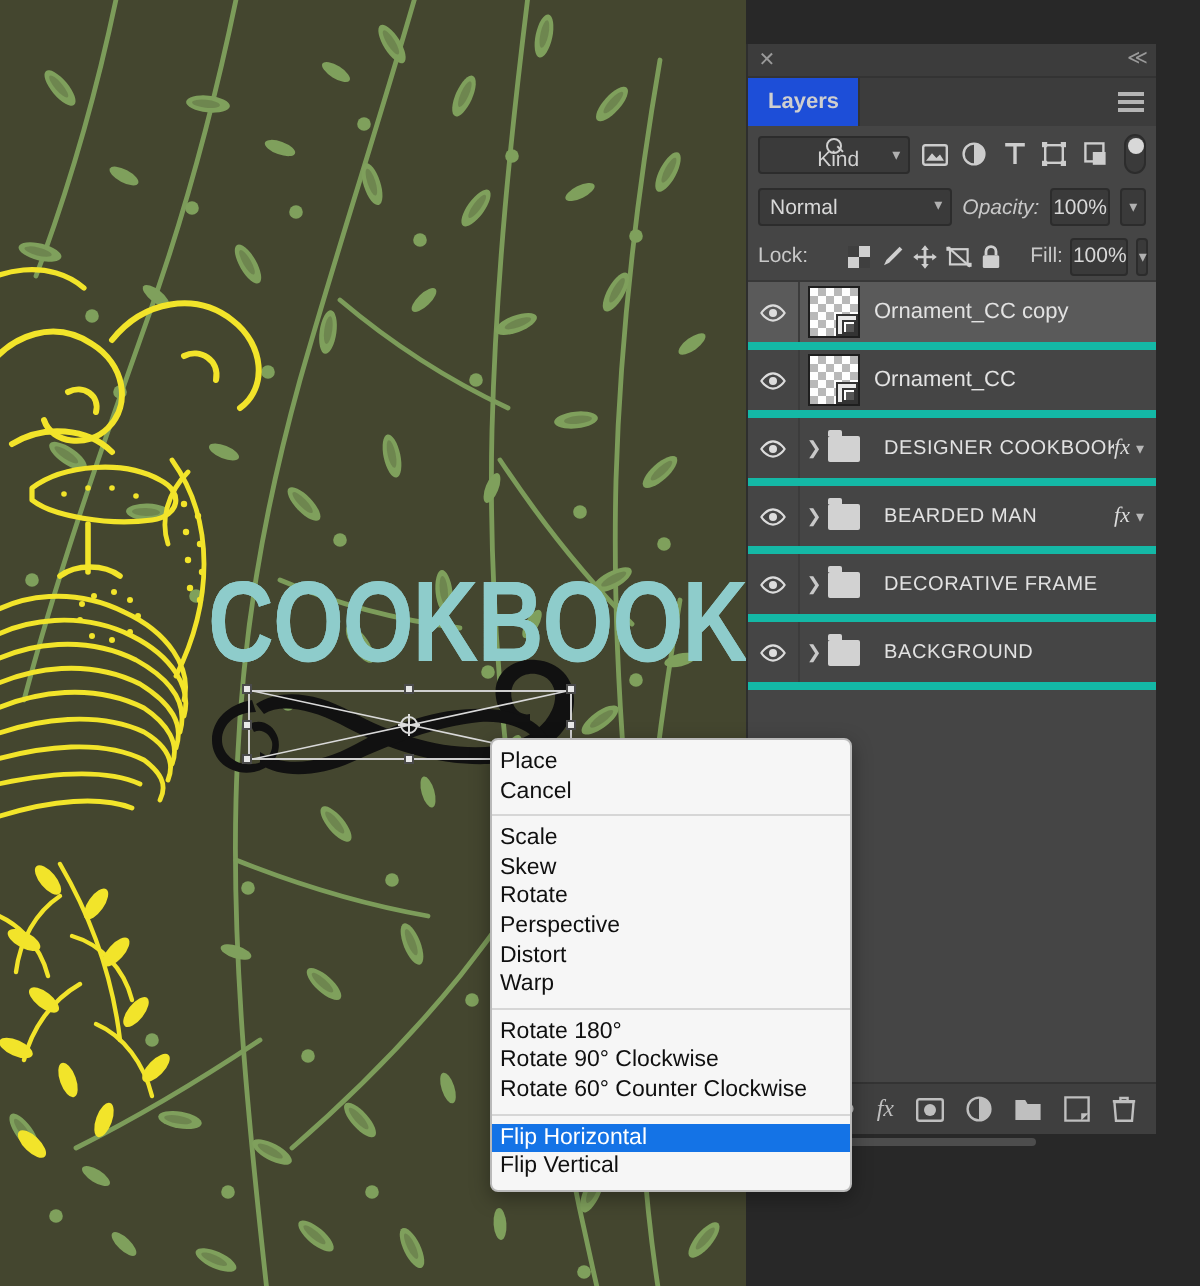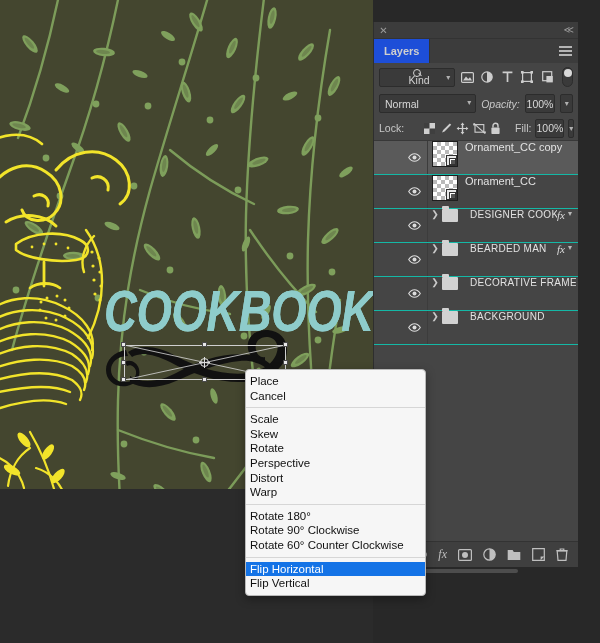--- a/index.html
+++ b/index.html
@@ -9,24 +9,23 @@
     overflow: hidden;
     background: #2b2b2b;
     font-family: "Liberation Sans", sans-serif;
     -webkit-font-smoothing: antialiased;
   }
   #root { position: relative; width: 600px; height: 643px; }
 
   
   #canvas {
     position: absolute; left: 0; top: 0;
-    width: 373px; height: 489px;
+    width: 373px; height: 643px;
     background: #a21caf;
     overflow: hidden;
-    font-style: italic;
   }
   #artwork { position: absolute; left: 0; top: 0; width: 373px; height: 643px; }
 
   
   #cookbook-title {
     position: absolute;
     left: 104px; top: 283px;
     font-family: "Liberation Sans Narrow", "Liberation Sans", sans-serif;
     font-size: 47px;
     font-weight: bold;
@@ -209,25 +208,24 @@
     border-bottom: 1px solid #383838;
   }
   .lock-lbl { font-size: 10.5px; color: #c8c8c8; margin-right: 16px; }
   .lbtn { width: 15px; height: 15px; display:flex; align-items:center; justify-content:center; color:#d0d0d0; }
   .fill-lbl { font-size: 10.5px; color: #c8c8c8; margin-left: 10px; }
 
   
   .layers-list { background: #454545; }
   .layer-row {
     height: 34px;
-    display: flex; 
-    border-bottom: 1px solid #14b8a6;
+    display: flex; align-items: center;
+    border-bottom: 4px solid #14b8a6;
     position: relative;
     padding-right: 2px;
-    padding-left: 28px;
   }
   .layer-row.selected { background: #5a5a5a; }
   .eye-cell {
     width: 26px; height: 100%;
     display: flex; align-items: center; justify-content: center;
     border-right: 1px solid #3c3c3c;
   }
   .eye {
     width: 13px; height: 9px; position: relative;
   }

